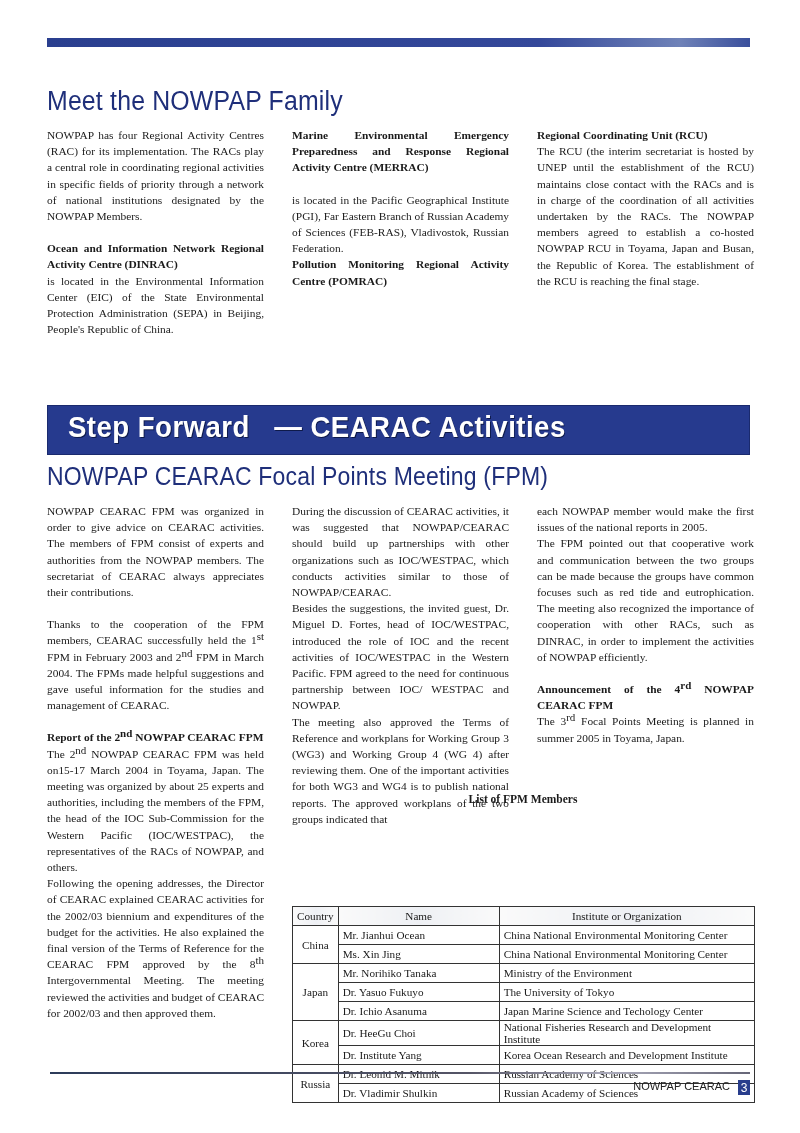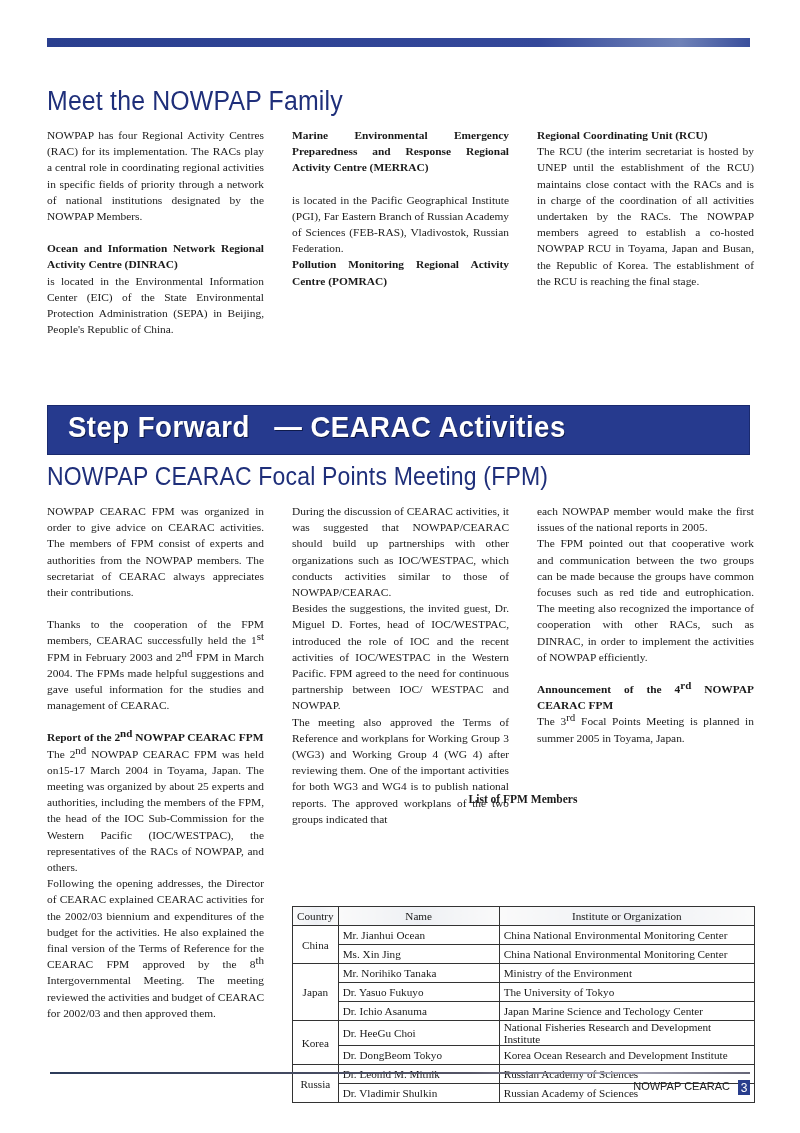--- a/index.html
+++ b/index.html
@@ -127,21 +127,21 @@
     <tr>
       <td class="name">Dr. Ichio Asanuma</td>
       <td>Japan Marine Science and Techology Center</td>
     </tr>
     <tr>
       <td class="country" rowspan="2">Korea</td>
       <td class="name">Dr. HeeGu Choi</td>
       <td>National Fisheries Research and Development Institute</td>
     </tr>
     <tr>
-      <td class="name">Dr. DongBeom Tokyo</td>
+      <td class="name">Dr. Institute Yang</td>
       <td>Korea Ocean Research and Development Institute</td>
     </tr>
     <tr>
       <td class="country" rowspan="2">Russia</td>
       <td class="name">Dr. Leonid M. Mitnik</td>
       <td>Russian Academy of Sciences</td>
     </tr>
     <tr>
       <td class="name">Dr. Vladimir Shulkin</td>
       <td>Russian Academy of Sciences</td>

